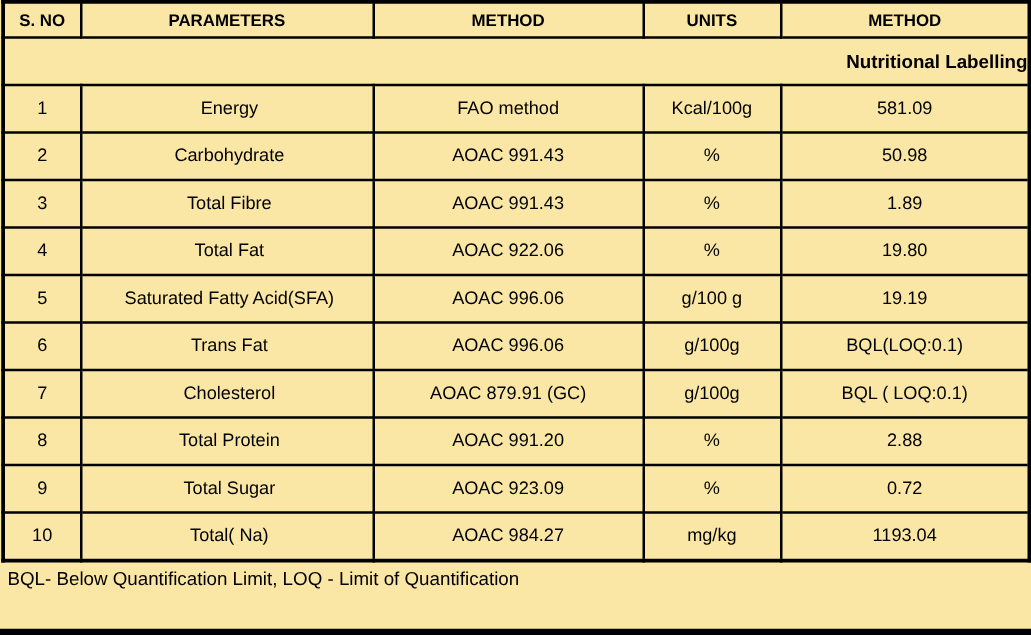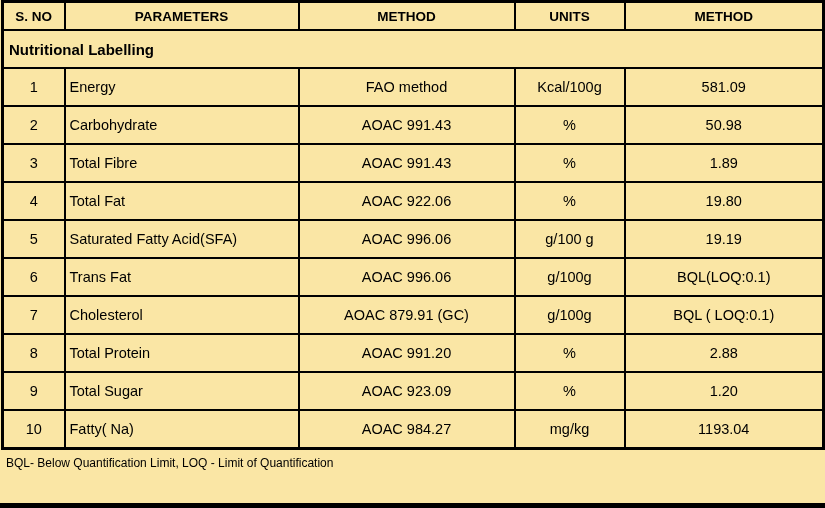--- a/index.html
+++ b/index.html
@@ -35,34 +35,34 @@
   }
   .results-table thead th {
     height: 26px;
     font-size: 13.5px;
     font-weight: bold;
   }
   .section-row td {
     height: 36px;
     font-size: 15px;
     font-weight: bold;
-    text-align: left;
+    text-align: right;
     padding-left: 5px;
   }
   .results-table tbody td {
     height: 36px;
     font-size: 14.5px;
   }
   .results-table tbody td.cell-parameter {
-    text-align: left;
+    text-align: center;
     padding-left: 4px;
   }
   .footnote {
     flex: 1 1 auto;
-    font-size: 12px;
+    font-size: 15px;
     padding: 4px 0 0 6px;
     line-height: 19px;
   }
   .bottom-bar {
     flex: 0 0 auto;
     height: 5px;
     width: 825px;
     background: #000;
   }
 </style>
@@ -152,26 +152,26 @@
     <td class="cell-method">AOAC 991.20</td>
     <td class="cell-units">%</td>
     <td class="cell-result">2.88</td>
   </tr>
 
   <tr>
     <td class="cell-sno">9</td>
     <td class="cell-parameter">Total Sugar</td>
     <td class="cell-method">AOAC 923.09</td>
     <td class="cell-units">%</td>
-    <td class="cell-result">1.20</td>
+    <td class="cell-result">0.72</td>
   </tr>
 
   <tr>
     <td class="cell-sno">10</td>
-    <td class="cell-parameter">Fatty( Na)</td>
+    <td class="cell-parameter">Total( Na)</td>
     <td class="cell-method">AOAC 984.27</td>
     <td class="cell-units">mg/kg</td>
     <td class="cell-result">1193.04</td>
   </tr>
 </tbody>
 </table>
 
 <div class="footnote">BQL- Below Quantification Limit, LOQ - Limit of Quantification</div>
 <div class="bottom-bar"></div>
 

